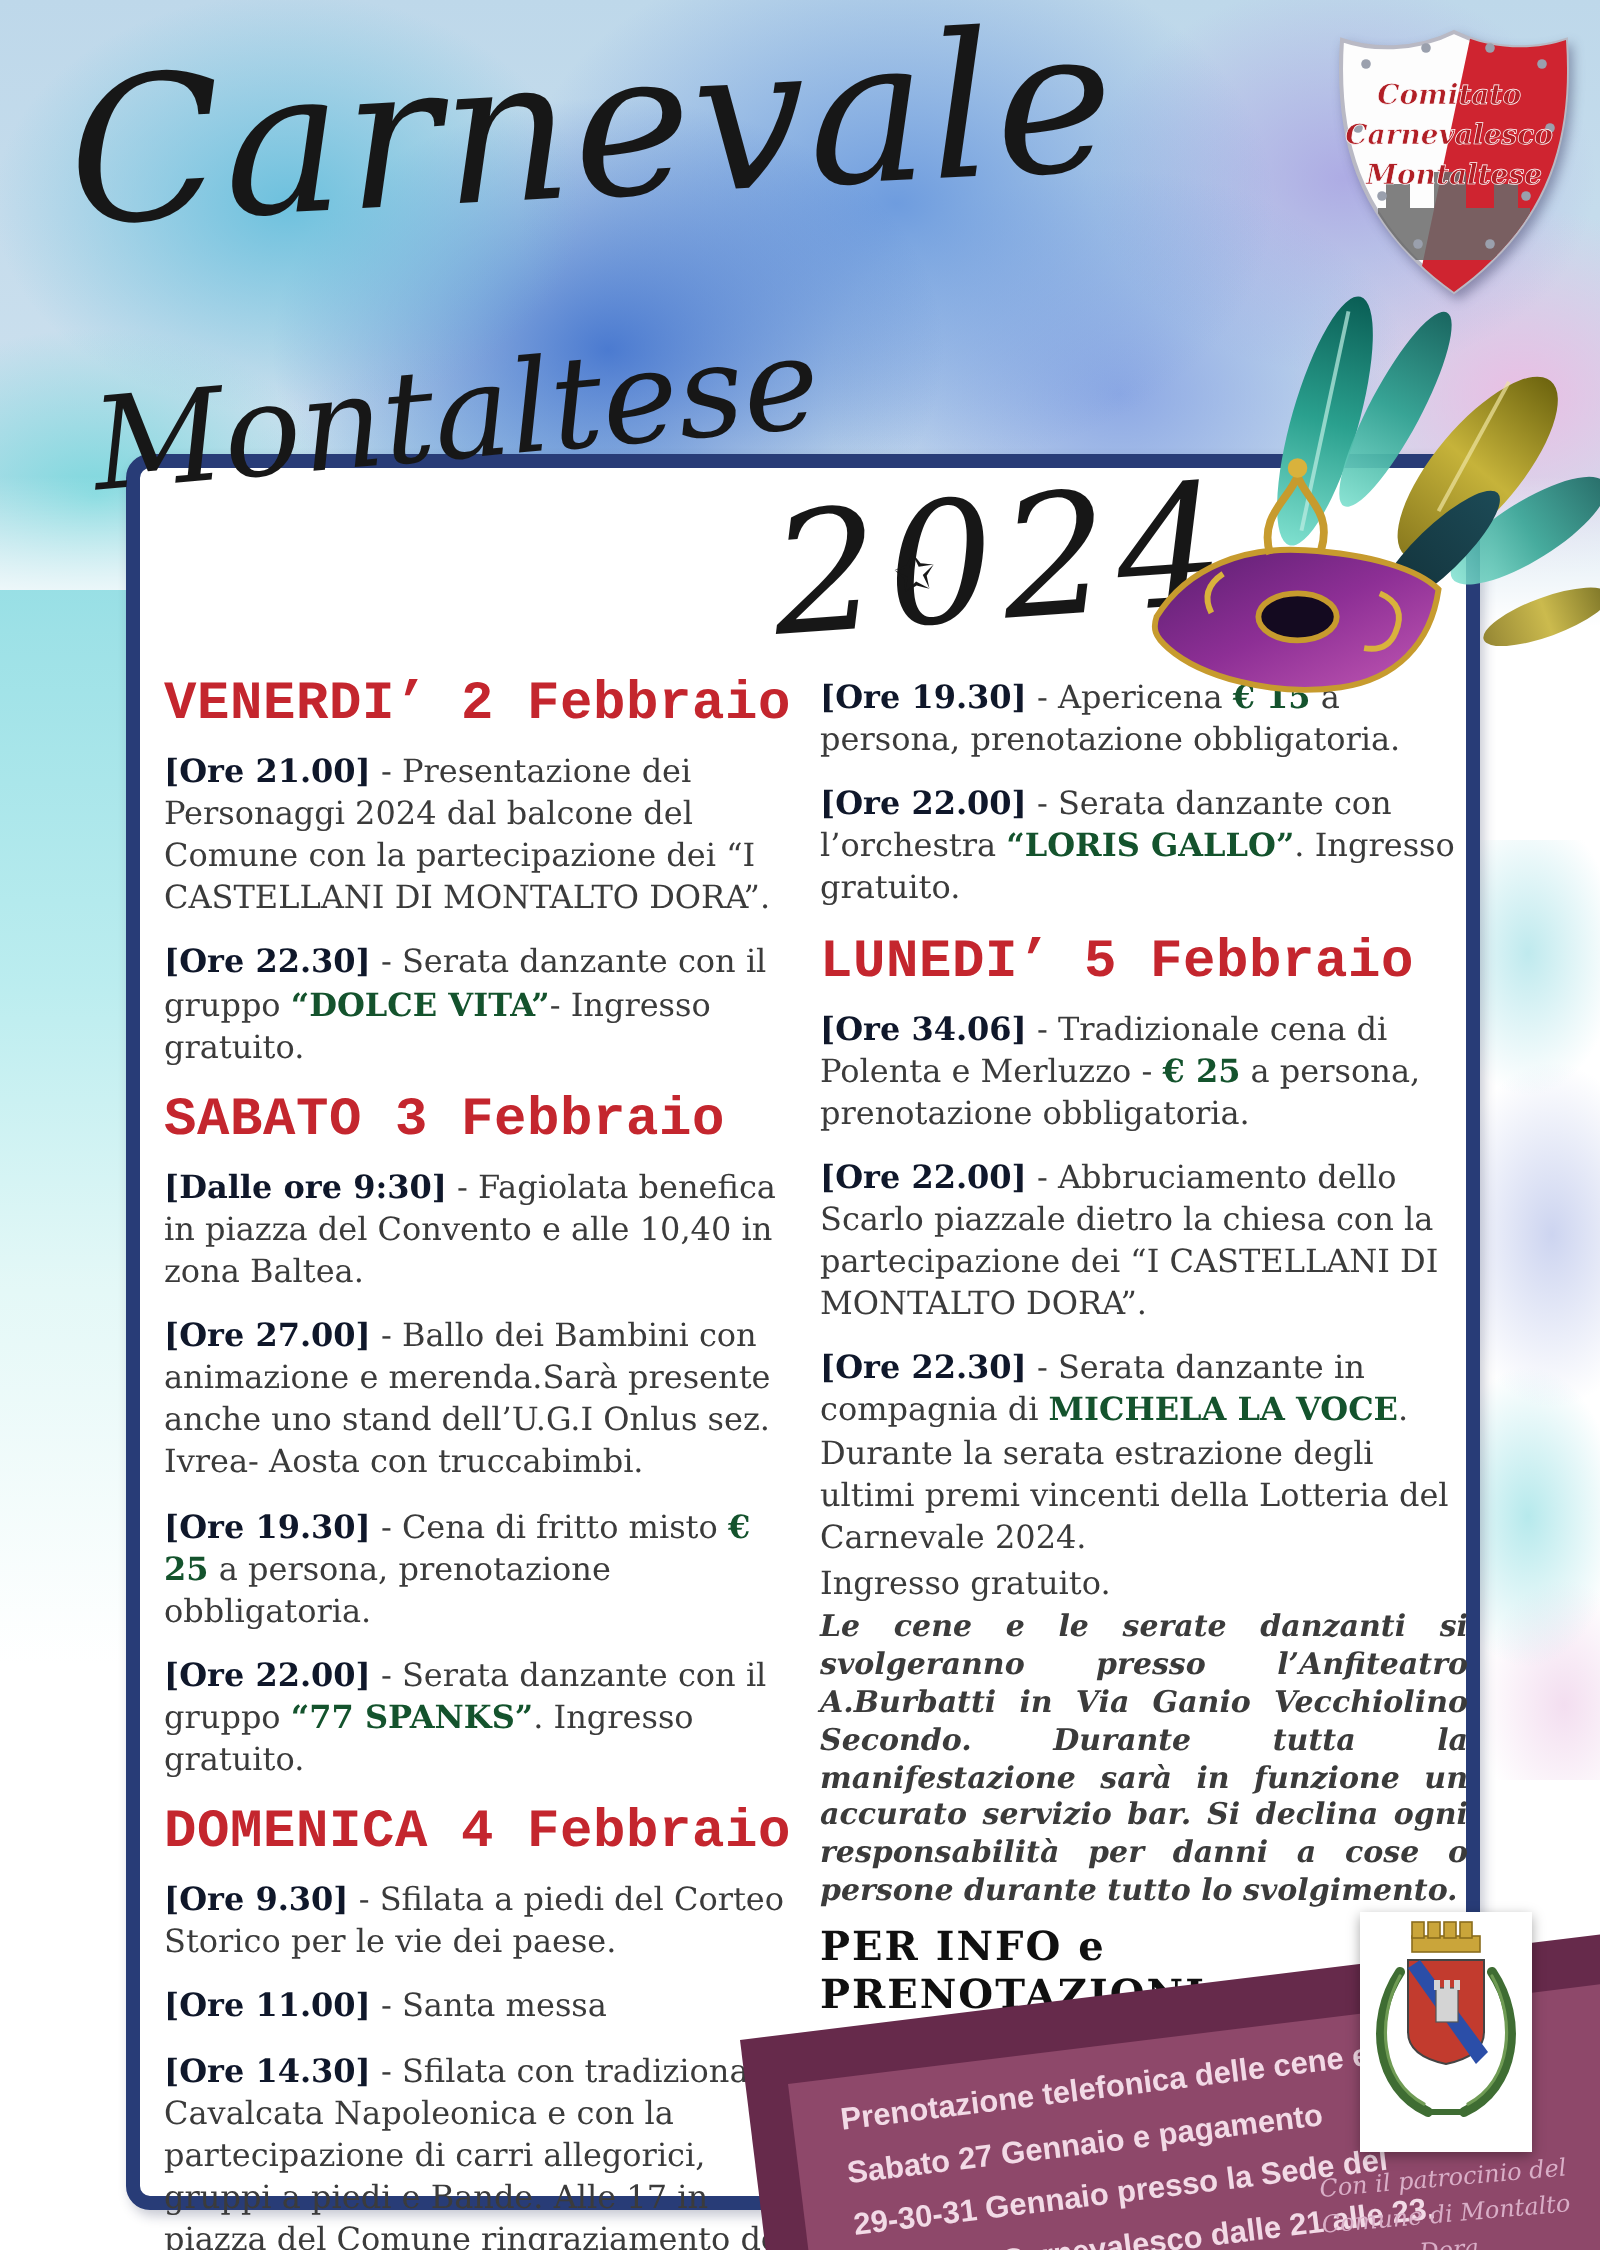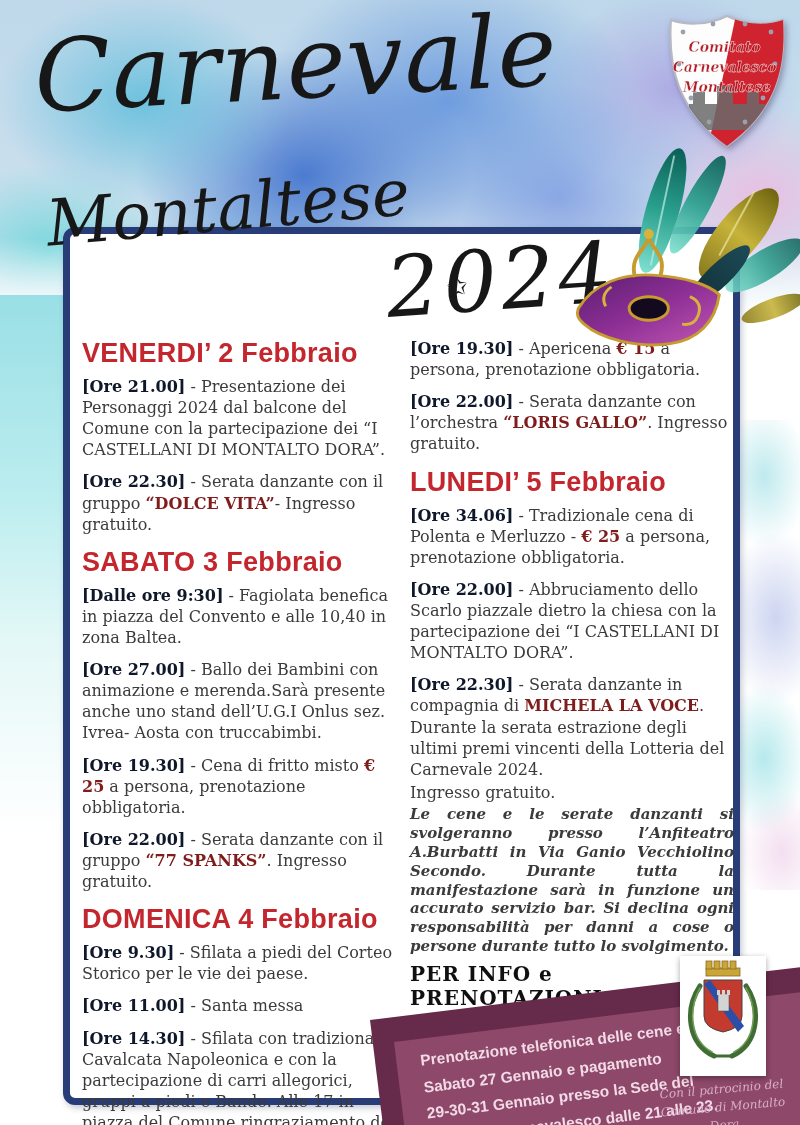--- a/index.html
+++ b/index.html
@@ -38,26 +38,26 @@
   .t2{position:absolute;left:46px;top:176px;white-space:nowrap;z-index:3;color:#171717;
       font:italic 64px/1 "DejaVu Serif",serif;transform:rotate(-5deg);}
   .t3{position:absolute;left:386px;top:238px;white-space:nowrap;z-index:3;color:#171717;
       font:italic 84px/1 "DejaVu Serif",serif;letter-spacing:4px;transform:rotate(-4deg);}
   .t3-star{position:absolute;left:447px;top:272px;z-index:4;color:#171717;font-size:25px;
       transform:rotate(-8deg);}
   
   .col{position:absolute;top:338px;z-index:3;color:#3b3b3b;}
   .col-left{left:82px;width:316px;}
   .col-right{left:410px;width:324px;}
-  .day{font-family:Liberation Sans, sans-serif;font-weight:bold;font-size:27px;
+  .day{font-family:Liberation Mono, monospace;font-weight:bold;font-size:27px;
        color:#c4262e;margin:12px 0 7px;letter-spacing:.3px;}
   .col .day:first-child{margin-top:0;}
   .event,.para{font-size:16px;line-height:1.32;margin:0 0 11px;}
   .event .time{font-weight:bold;color:#0f172a;}
-  .b{font-weight:bold;color:#7f1d1d;}
+  .b{font-weight:bold;color:#14532d;}
   .tight{margin-bottom:2px !important;}
   .italicnote{font-style:italic;font-weight:bold;font-size:15px;line-height:1.26;
       text-align:justify;margin:2px 0 6px;}
   .info{font-weight:bold;color:#101010;}
   .info-line1{font-size:20px;letter-spacing:1px;}
   .info-line2{font-size:21px;margin-top:4px;letter-spacing:1px;}
   
   .band-dark{position:absolute;left:370px;top:1020px;width:540px;height:220px;
       background:#662a4b;transform:rotate(-7deg);transform-origin:0 0;z-index:4;}
   .band-light{position:absolute;left:394px;top:1042px;width:424px;height:170px;

